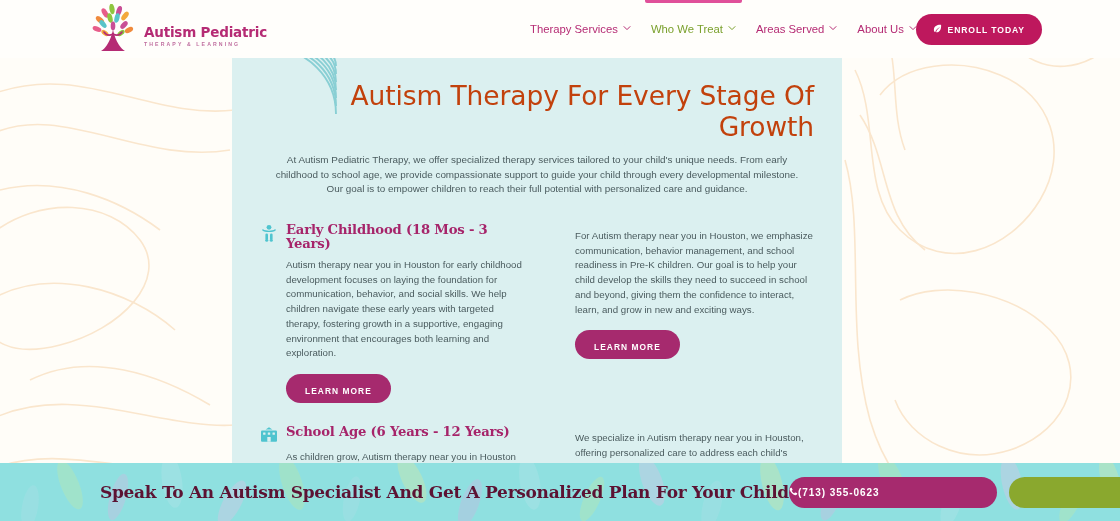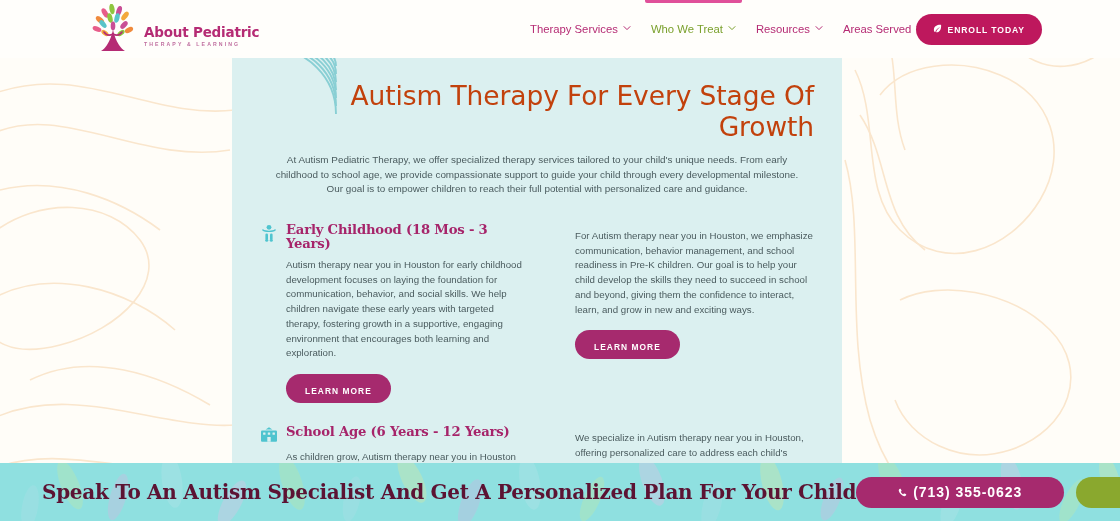--- a/index.html
+++ b/index.html
@@ -127,35 +127,35 @@
   .cta {
     position: absolute; left: 0; bottom: 0; width: 1120px; height: 58px;
     background: #8fe0e0;
     z-index: 40;
     display: flex; align-items: center;
     overflow: hidden;
   }
   .cta-leaves { position: absolute; inset: 0; z-index: 1; }
   .cta-title {
     position: relative; z-index: 2;
-    margin-left: 42px;
+    margin-left: 100px;
     font-family: "DejaVu Serif", serif;
-    font-size: 20px; font-weight: 700; color: #5c1333;
+    font-size: 17px; font-weight: 700; color: #5c1333;
     letter-spacing: -0.3px; white-space: nowrap;
   }
   .cta-btns {
     position: relative; z-index: 2;
     margin-left: auto; margin-right: 28px;
     display: flex; gap: 12px;
   }
   .cta-phone, .cta-enroll {
     height: 31px; width: 208px;
     border: none; border-radius: 16px; color: #fff;
-    font-size: 14px; font-weight: 700; letter-spacing: 0.95px;
-    display: flex; align-items: center; justify-content: center; gap: 6px;
+    font-size: 10px; font-weight: 700; letter-spacing: 0.95px;
+    display: flex; align-items: center; justify-content: flex-start; 
     cursor: pointer; font-family: "Liberation Sans", sans-serif;
   }
   .cta-phone { background: #a62a6e; }
   .cta-enroll { background: #8aa82e; }
 </style>
 </head>
 <body>
 
 <div class="page-bg"></div>
 <svg class="contours" width="1120" height="521" viewBox="0 0 1120 521" aria-hidden="true">
@@ -197,44 +197,36 @@
         <ellipse cx="41" cy="26" rx="2.5" ry="4.4" fill="#f08a3c" transform="rotate(64 41 26)"></ellipse>
         <ellipse cx="17" cy="29" rx="2.3" ry="4.2" fill="#f3a93c" transform="rotate(-52 17 29)"></ellipse>
         <ellipse cx="25" cy="22" rx="2.3" ry="4.4" fill="#c94f96" transform="rotate(0 25 22)"></ellipse>
         <ellipse cx="33" cy="29" rx="2.3" ry="4.2" fill="#8ec63f" transform="rotate(52 33 29)"></ellipse>
         <path d="M25 26 C23.5 32 22 36 19 41 C17 44 15 46 13 47 L37 47 C35 46 33 44 31 41 C28 36 26.5 32 25 26 Z" fill="#b52b74"></path>
         <path d="M25 30 C21 32 18 31 16 28" stroke="#b52b74" stroke-width="1.6" fill="none"></path>
         <path d="M25 30 C29 32 32 31 34 28" stroke="#b52b74" stroke-width="1.6" fill="none"></path>
       </g>
     </svg>
     <div class="logo-text">
-      <div class="logo-title">About Pediatric</div>
+      <div class="logo-title">Autism Pediatric</div>
       <div class="logo-sub">THERAPY &amp; LEARNING</div>
     </div>
   </div>
 
   <nav class="nav">
     <div class="nav-item">
       <span>Therapy Services</span>
       <span class="chev">
           <svg width="8" height="8" viewBox="0 0 8 8">
             <path d="M1 2.6 L4 5.6 L7 2.6" stroke="currentColor" stroke-width="1" fill="none" stroke-linecap="round"></path>
           </svg>
         </span>
     </div>
     <div class="nav-item active">
       <span>Who We Treat</span>
-      <span class="chev">
-          <svg width="8" height="8" viewBox="0 0 8 8">
-            <path d="M1 2.6 L4 5.6 L7 2.6" stroke="currentColor" stroke-width="1" fill="none" stroke-linecap="round"></path>
-          </svg>
-        </span>
-    </div>
-    <div class="nav-item">
-      <span>Resources</span>
       <span class="chev">
           <svg width="8" height="8" viewBox="0 0 8 8">
             <path d="M1 2.6 L4 5.6 L7 2.6" stroke="currentColor" stroke-width="1" fill="none" stroke-linecap="round"></path>
           </svg>
         </span>
     </div>
     <div class="nav-item">
       <span>Areas Served</span>
       <span class="chev">
           <svg width="8" height="8" viewBox="0 0 8 8">

